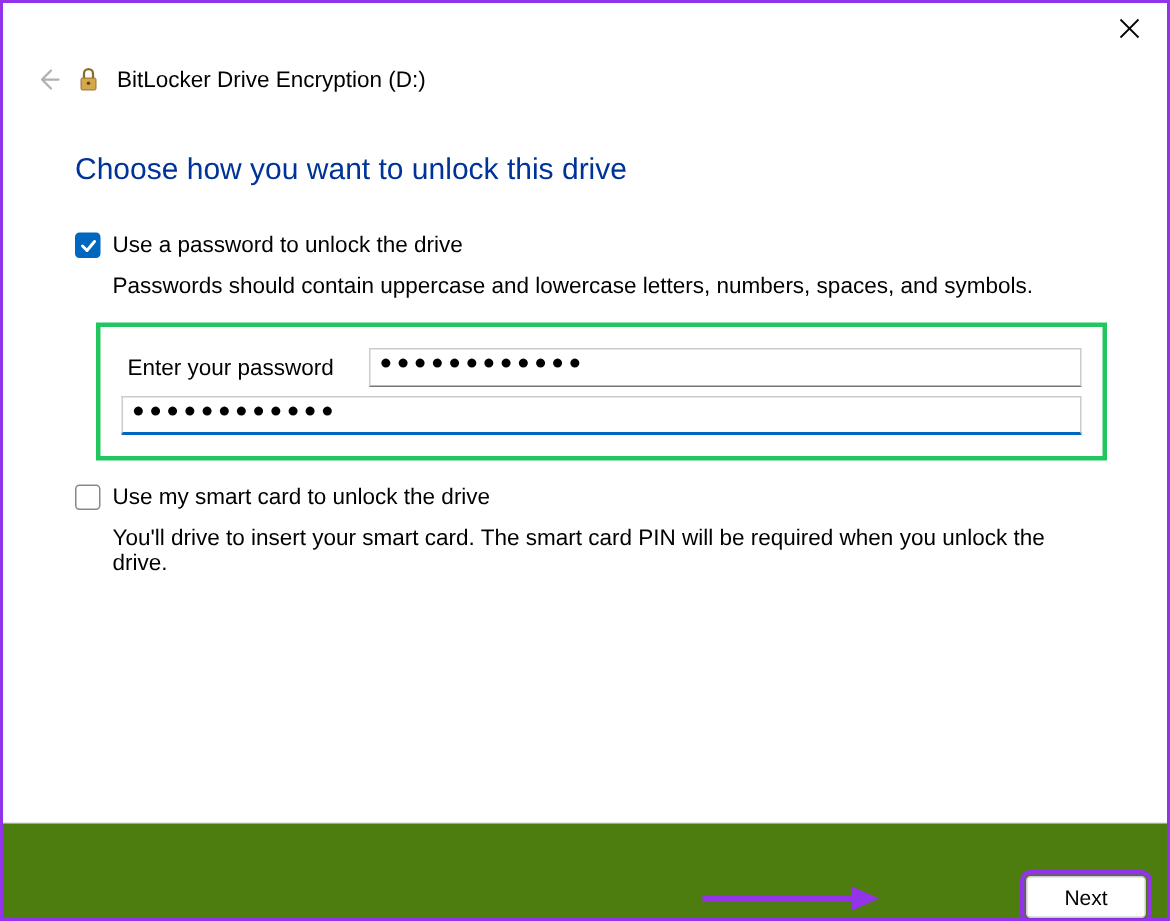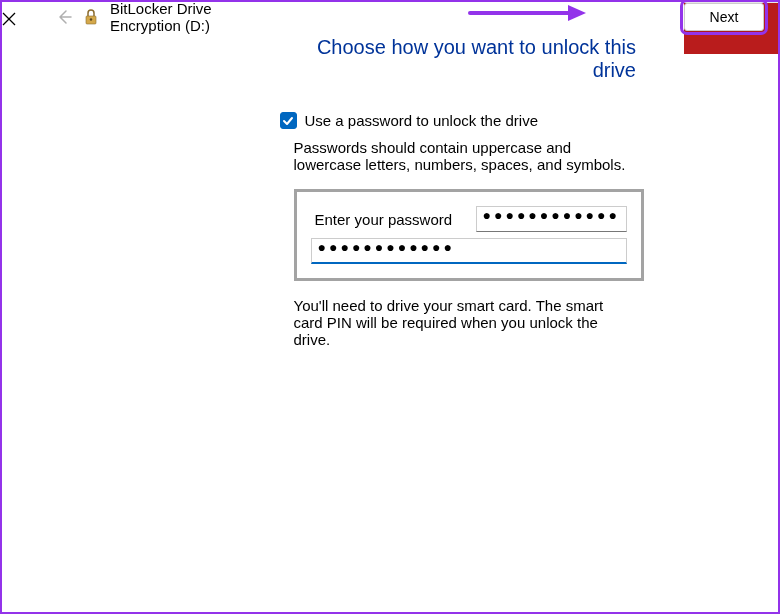--- a/index.html
+++ b/index.html
@@ -16,21 +16,21 @@
       height: 614px;
       overflow: hidden;
       position: relative;
     }
     .window {
       width: 780px;
       height: 614px;
       border: 2px solid #9333ea;
       position: relative;
       display: flex;
-      flex-direction: row;
+      flex-direction: column;
     }
     .titlebar {
       height: 36px;
       display: flex;
       justify-content: flex-end;
       padding-right: 18px;
       padding-top: 10px;
     }
     .close-btn {
       width: 14px;
@@ -59,21 +59,20 @@
     }
     .content {
       padding: 34px 48px 10px 48px;
       flex: 1;
     }
     .heading {
       font-size: 20px;
       color: #003399;
       font-weight: 400;
       margin-bottom: 30px;
-      text-align: right;
     }
     .checkbox-row {
       display: flex;
       align-items: flex-start;
       gap: 8px;
       margin-bottom: 10px;
     }
     .checkbox {
       width: 17px;
       height: 17px;
@@ -89,25 +88,25 @@
     }
     .checkbox.unchecked {
       background: #fff;
       border: 1px solid #888;
     }
     .checkbox-label {
       font-size: 15px;
     }
     .hint {
       font-size: 15px;
-      margin-left: 14px;
+      margin-left: 25px;
       margin-bottom: 16px;
     }
     .highlight-box {
-      border: 3px solid #a3a3a3;
+      border: 3px solid #22c55e;
       padding: 8px 14px 8px 14px;
       margin-left: 14px;
       margin-right: -8px;
       margin-bottom: 16px;
     }
     .field-row {
       display: flex;
       align-items: center;
       margin: 6px 0;
     }
@@ -131,26 +130,26 @@
     .password-input.top {
       border-bottom: 1px solid #777;
     }
     .password-input.focused {
       border-bottom: 2px solid #0067c0;
     }
     .smartcard-section {
       margin-top: 12px;
     }
     .footer {
-      background: #b91c1c;
-      height: 52px;
+      background: #4d7c0f;
+      height: 64px;
       border-top: 1px solid #e8e8e8;
       display: flex;
       justify-content: flex-end;
-      align-items: flex-start;
+      align-items: flex-end;
       padding-right: 14px;
       gap: 8px;
       position: relative;
     }
     .footer-arrow {
       position: absolute;
       right: 190px;
       color: #9333ea;
     }
     .btn {
@@ -223,21 +222,25 @@
         </div>
       </div>
       <div class="field-row">
         <div class="input-wrap">
           <div class="password-input focused dots">●●●●●●●●●●●●</div>
         </div>
       </div>
     </div>
 
     <div class="smartcard-section">
-      <div class="hint">You'll need to drive your smart card. The smart card PIN will be required when you unlock the drive.</div>
+      <div class="checkbox-row">
+        <div class="checkbox unchecked"></div>
+        <span class="checkbox-label">Use my smart card to unlock the drive</span>
+      </div>
+      <div class="hint">You'll drive to insert your smart card. The smart card PIN will be required when you unlock the drive.</div>
     </div>
   </div>
 
   <div class="footer">
     <div class="footer-arrow">
       <svg width="120" height="20" viewBox="0 0 120 20">
         <line x1="2" y1="10" x2="104" y2="10" stroke="#9333ea" stroke-width="4" stroke-linecap="round"></line>
         <polygon points="100,2 118,10 100,18" fill="#9333ea"></polygon>
       </svg>
     </div>

